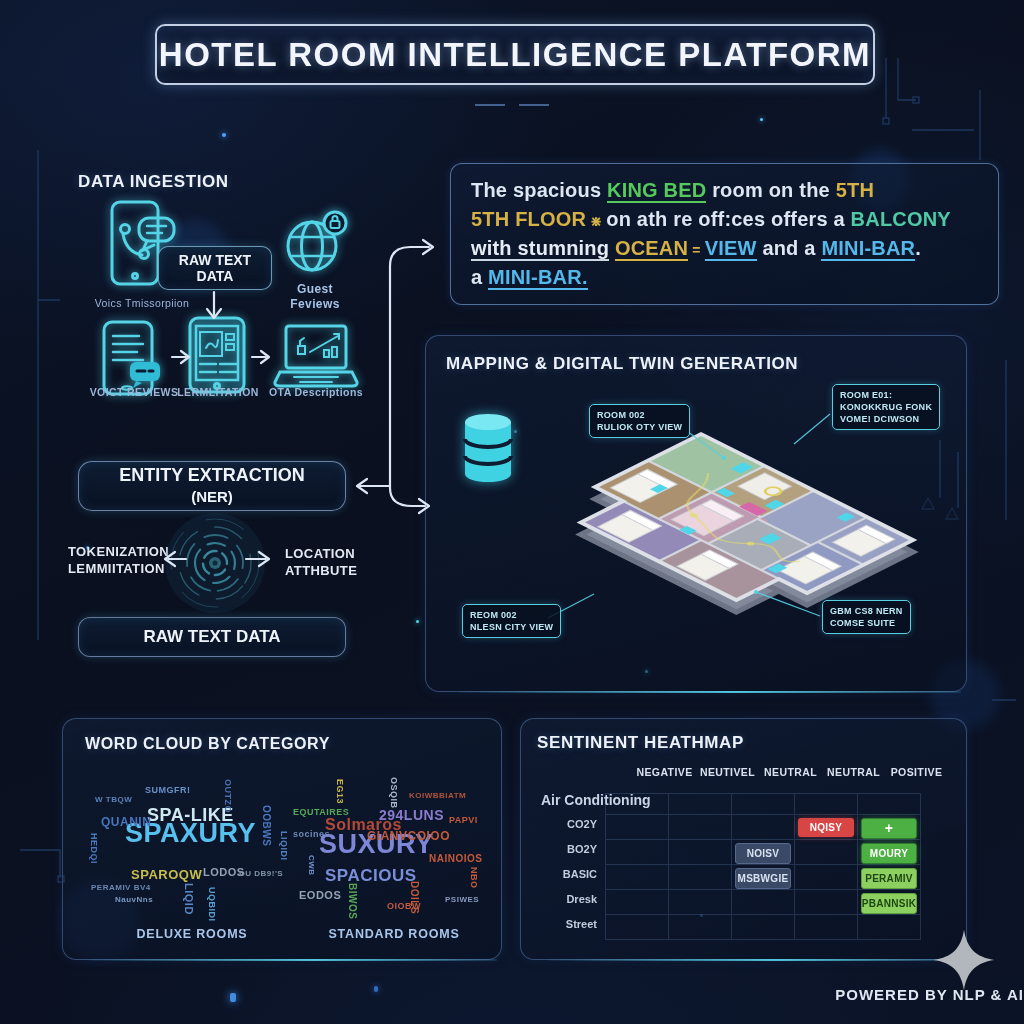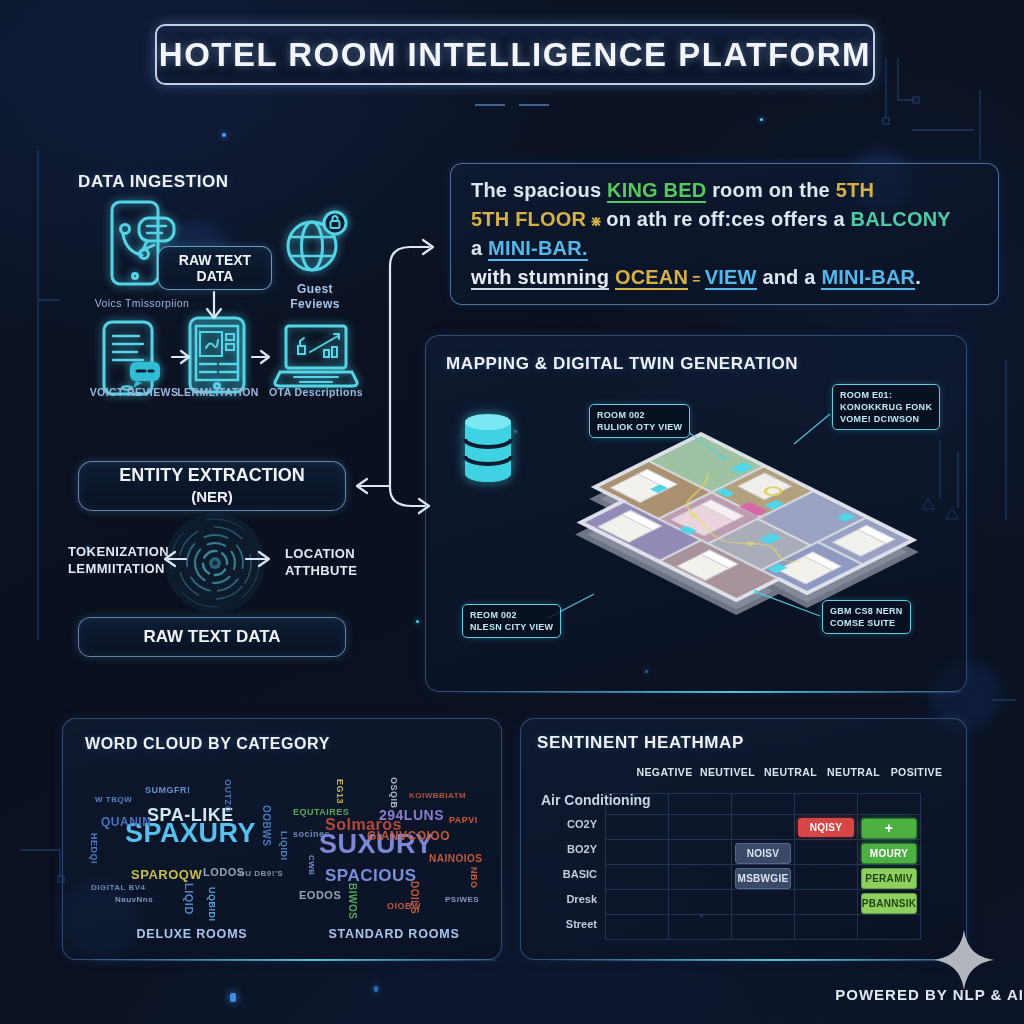--- a/index.html
+++ b/index.html
@@ -214,22 +214,22 @@
     <circle cx="52" cy="52" r="6" fill="#2a6276"></circle>
     <circle cx="52" cy="52" r="2.5" fill="#0f2a38"></circle>
   </svg>
 
   <div class="pill-box" style="left:78px;top:617px;width:266px;height:38px;border-radius:12px;border-color:rgba(150,175,215,.65);font-size:17px">RAW TEXT DATA</div>
 
   <div id="sample-box" class="abs">
     <div id="sample-lines">
         <div class="s-line"><span class="seg-plain">The spacious </span><span class="seg-green-u">KING BED</span><span class="seg-plain"> room on the </span><span class="seg-gold">5TH</span></div>
         <div class="s-line"><span class="seg-gold">5TH FLOOR</span><span class="seg-goldsym"> ⋇ </span><span class="seg-plain"> on ath re off:ces offers a </span><span class="seg-teal">BALCONY</span></div>
+        <div class="s-line"><span class="seg-plain-u">with stumning</span><span class="seg-plain"> </span><span class="seg-gold-u">OCEAN</span><span class="seg-goldsym"> = </span><span class="seg-blue-u">VIEW</span><span class="seg-plain"> and a </span><span class="seg-blue-u">MINI-BAR</span><span class="seg-plain">.</span></div>
         <div class="s-line"><span class="seg-plain">a </span><span class="seg-blue-u">MINI-BAR.</span></div>
-        <div class="s-line"><span class="seg-plain-u">with stumning</span><span class="seg-plain"> </span><span class="seg-gold-u">OCEAN</span><span class="seg-goldsym"> = </span><span class="seg-blue-u">VIEW</span><span class="seg-plain"> and a </span><span class="seg-blue-u">MINI-BAR</span><span class="seg-plain">.</span></div>
       </div>
   </div>
 
   <div class="panel glow-bottom" style="left:425px;top:335px;width:540px;height:355px">
     <div class="sec-heading" style="left:20px;top:18px">MAPPING &amp; DIGITAL TWIN GENERATION</div>
 
     <svg class="abs" style="left:34px;top:74px" width="56" height="76" viewBox="0 0 56 76">
       <g style="filter:drop-shadow(0 0 6px rgba(60,210,230,.6))">
         <rect x="5" y="12" width="46" height="52" fill="#3fd2e2"></rect>
         <ellipse cx="28" cy="64" rx="23" ry="8" fill="#3fd2e2"></ellipse>
@@ -337,21 +337,21 @@
     <div class="sec-heading" style="left:22px;top:16px;font-size:16px">WORD CLOUD BY CATEGORY</div>
     <div id="cloud-0" class="wc-area" style="left:24px;top:52px;width:210px;height:152px">
         <span class="wc-word" style="left: 60px; top: 34px; font-size: 18px; color: rgb(207, 232, 242);">SPA-LIKE</span>
         <span class="wc-word" style="left: 38px; top: 47px; font-size: 27px; color: rgb(88, 192, 238);">SPAXURY</span>
         <span class="wc-word" style="left: 14px; top: 44px; font-size: 12px; color: rgb(74, 116, 190);">QUANIN</span>
         <span class="wc-word" style="left: 44px; top: 96px; font-size: 13px; color: rgb(198, 189, 74);">SPAROQW</span>
         <span class="wc-word" style="left: 116px; top: 95px; font-size: 11px; color: rgb(149, 162, 181);">LODOS</span>
         <span class="wc-word" style="left: 152px; top: 98px; font-size: 8px; color: rgb(132, 148, 168);">DU DB9!'S</span>
         <span class="wc-word" style="left: 58px; top: 14px; font-size: 9px; color: rgb(106, 144, 200);">SUMGFR!</span>
         <span class="wc-word" style="left: 8px; top: 24px; font-size: 8px; color: rgb(90, 128, 184);">W TBQW</span>
-        <span class="wc-word" style="left: 4px; top: 112px; font-size: 8px; color: rgb(106, 136, 176);">DIGITAL BV4</span>
+        <span class="wc-word" style="left: 4px; top: 112px; font-size: 8px; color: rgb(106, 136, 176);">PERAMIV BV4</span>
         <span class="wc-word" style="left: 28px; top: 124px; font-size: 8px; color: rgb(122, 152, 192);">NauvNns</span>
         <span class="wc-word" style="left: 96px; top: 112px; font-size: 11px; color: rgb(88, 136, 200); writing-mode: vertical-rl;">LIQID</span>
         <span class="wc-word" style="left: 174px; top: 34px; font-size: 10px; color: rgb(74, 120, 192); writing-mode: vertical-rl;">OOBWS</span>
         <span class="wc-word" style="left: 2px; top: 62px; font-size: 9px; color: rgb(74, 120, 192); writing-mode: vertical-rl;">HEDQI</span>
         <span class="wc-word" style="left: 136px; top: 8px; font-size: 9px; color: rgb(74, 112, 176); writing-mode: vertical-rl;">OUTZO</span>
         <span class="wc-word" style="left: 192px; top: 60px; font-size: 9px; color: rgb(80, 128, 192); writing-mode: vertical-rl;">LIQIDI</span>
         <span class="wc-word" style="left: 120px; top: 116px; font-size: 9px; color: rgb(88, 160, 208); writing-mode: vertical-rl;">UQBIDI</span>
       </div>
     <div id="cloud-1" class="wc-area" style="left:228px;top:52px;width:206px;height:152px">
         <span class="wc-word" style="left: 28px; top: 58px; font-size: 27px; color: rgb(126, 134, 214);">SUXURY</span>

